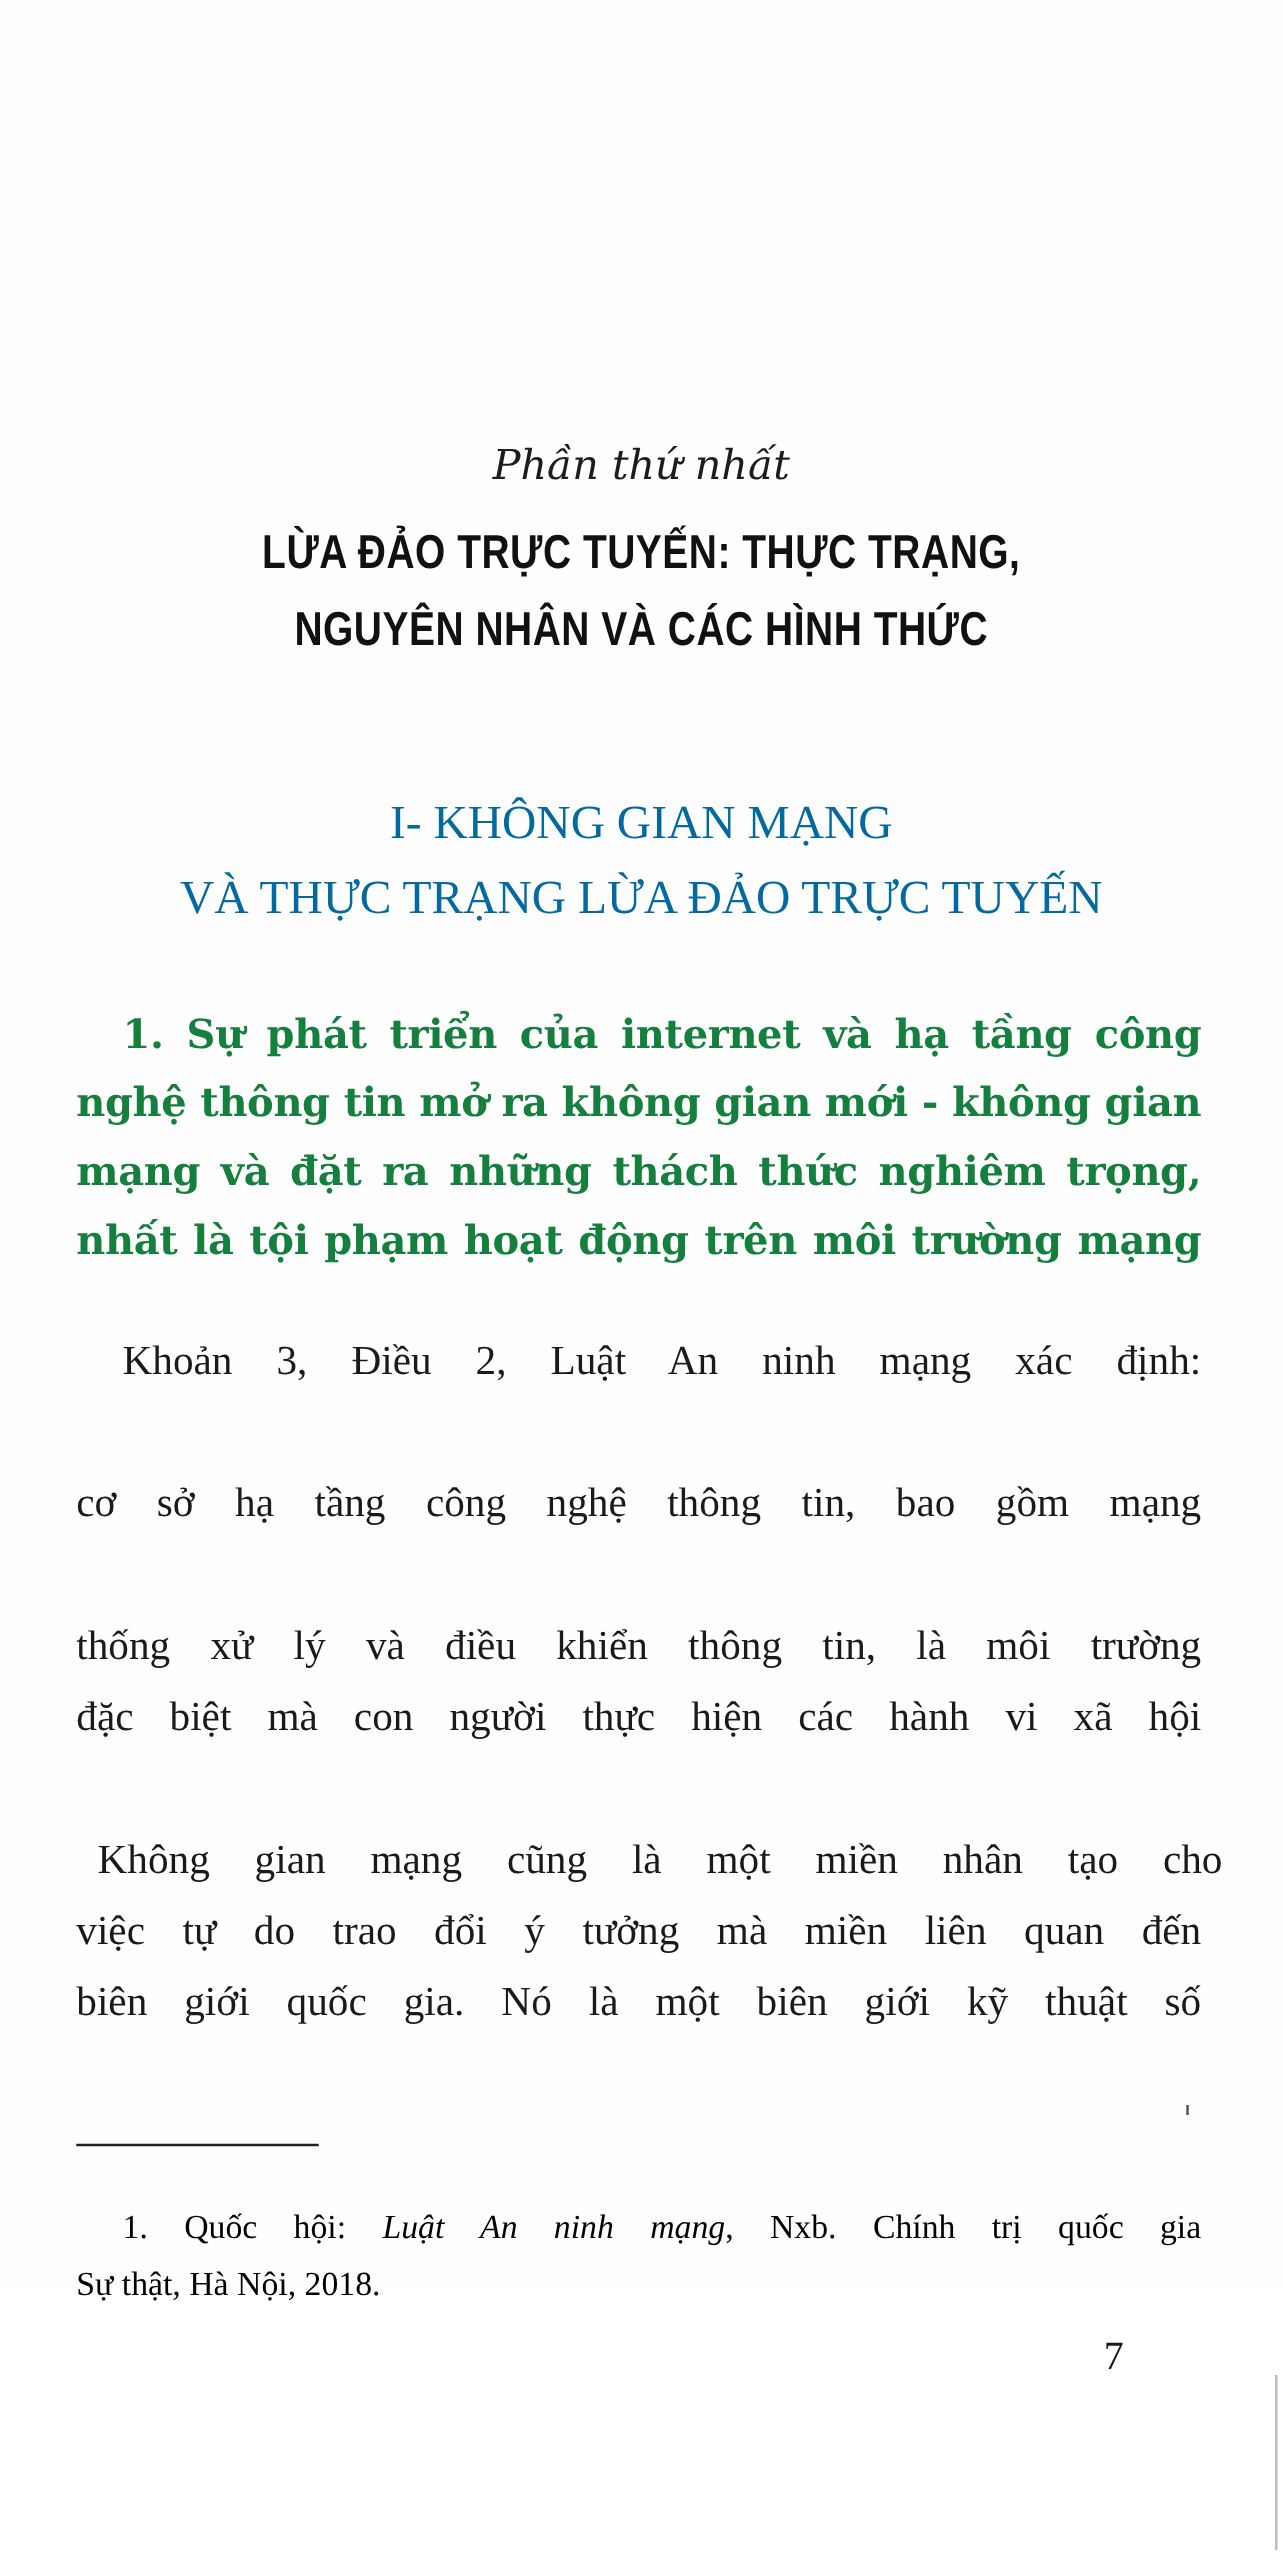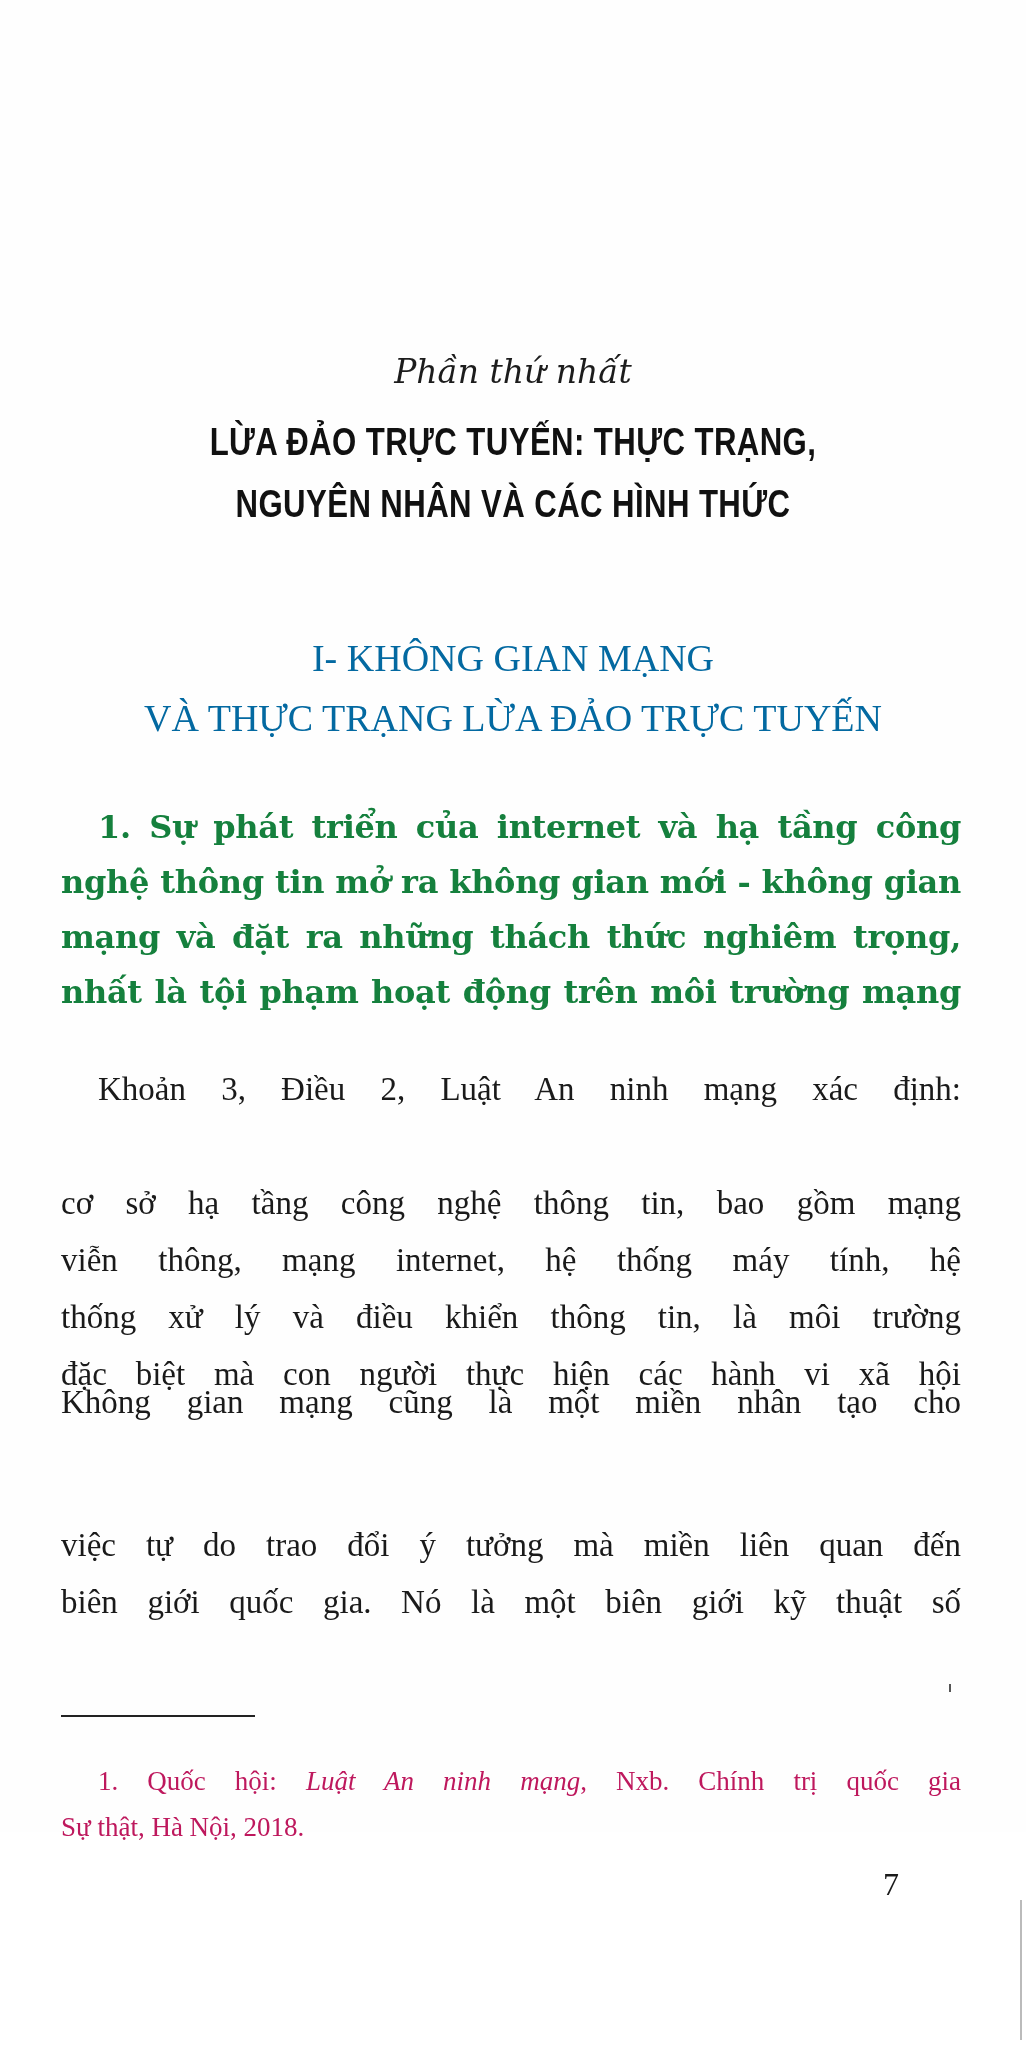--- a/index.html
+++ b/index.html
@@ -55,21 +55,21 @@
   sup { font-size: 0.55em; vertical-align: super; line-height: 0; }
   .footnote-rule {
     position: absolute;
     left: 61px; top: 1715px;
     width: 194px; height: 2px;
     background: #222;
   }
   .footnote {
     font-family: "Liberation Serif", serif;
     font-size: 27px;
-    color: #be185d;
+    color: #000000;
   }
   .page-number {
     position: absolute;
     right: 127px; top: 1866px;
     font-family: "Liberation Serif", serif;
     font-size: 32px;
     color: #1a1a1a;
   }
   .speck { position: absolute; background: #555; width: 2px; height: 8px; }
 </style>
@@ -86,24 +86,23 @@
   <div class="line center section-title" style="top:636px;">I- KHÔNG GIAN MẠNG</div>
   <div class="line center section-title" style="top:696px;">VÀ THỰC TRẠNG LỪA ĐẢO TRỰC TUYẾN</div>
 
   <div class="line sub-heading justify indent" style="top:808px;">1. Sự phát triển của internet và hạ tầng công</div>
   <div class="line sub-heading justify" style="top:863px;">nghệ thông tin mở ra không gian mới - không gian</div>
   <div class="line sub-heading justify" style="top:918px;">mạng và đặt ra những thách thức nghiêm trọng,</div>
   <div class="line sub-heading justify" style="top:973px;">nhất là tội phạm hoạt động trên môi trường mạng</div>
 
   <div class="line body-text justify indent" style="top:1071px;">Khoản 3, Điều 2, Luật An ninh mạng xác định:</div>
   <div class="line body-text justify" style="top:1185px;">cơ sở hạ tầng công nghệ thông tin, bao gồm mạng</div>
-  <div class="line body-text justify" style="top:1242px;">viễn thông, mạng internet, hệ thống máy tính, hệ</div>
   <div class="line body-text justify" style="top:1299px;">thống xử lý và điều khiển thông tin, là môi trường</div>
   <div class="line body-text justify" style="top:1356px;">đặc biệt mà con người thực hiện các hành vi xã hội</div>
-  <div class="line body-text justify" style="top:1384px;">Không gian mạng cũng là một miền nhân tạo cho</div>
+  <div class="line body-text justify" style="top:1470px;margin-left:17px;">Không gian mạng cũng là một miền nhân tạo cho</div>
   <div class="line body-text justify" style="top:1527px;">việc tự do trao đổi ý tưởng mà miền liên quan đến</div>
   <div class="line body-text justify" style="top:1584px;">biên giới quốc gia. Nó là một biên giới kỹ thuật số</div>
 
   <div class="footnote-rule"></div>
 
   <div class="line footnote justify indent" style="top:1766px;"><span>1. Quốc hội: </span><i>Luật An ninh mạng</i><span>, Nxb. Chính trị quốc gia</span></div>
   <div class="line footnote" style="top:1812px; left:61px;">Sự thật, Hà Nội, 2018.</div>
 
   <div class="page-number">7</div>
 

